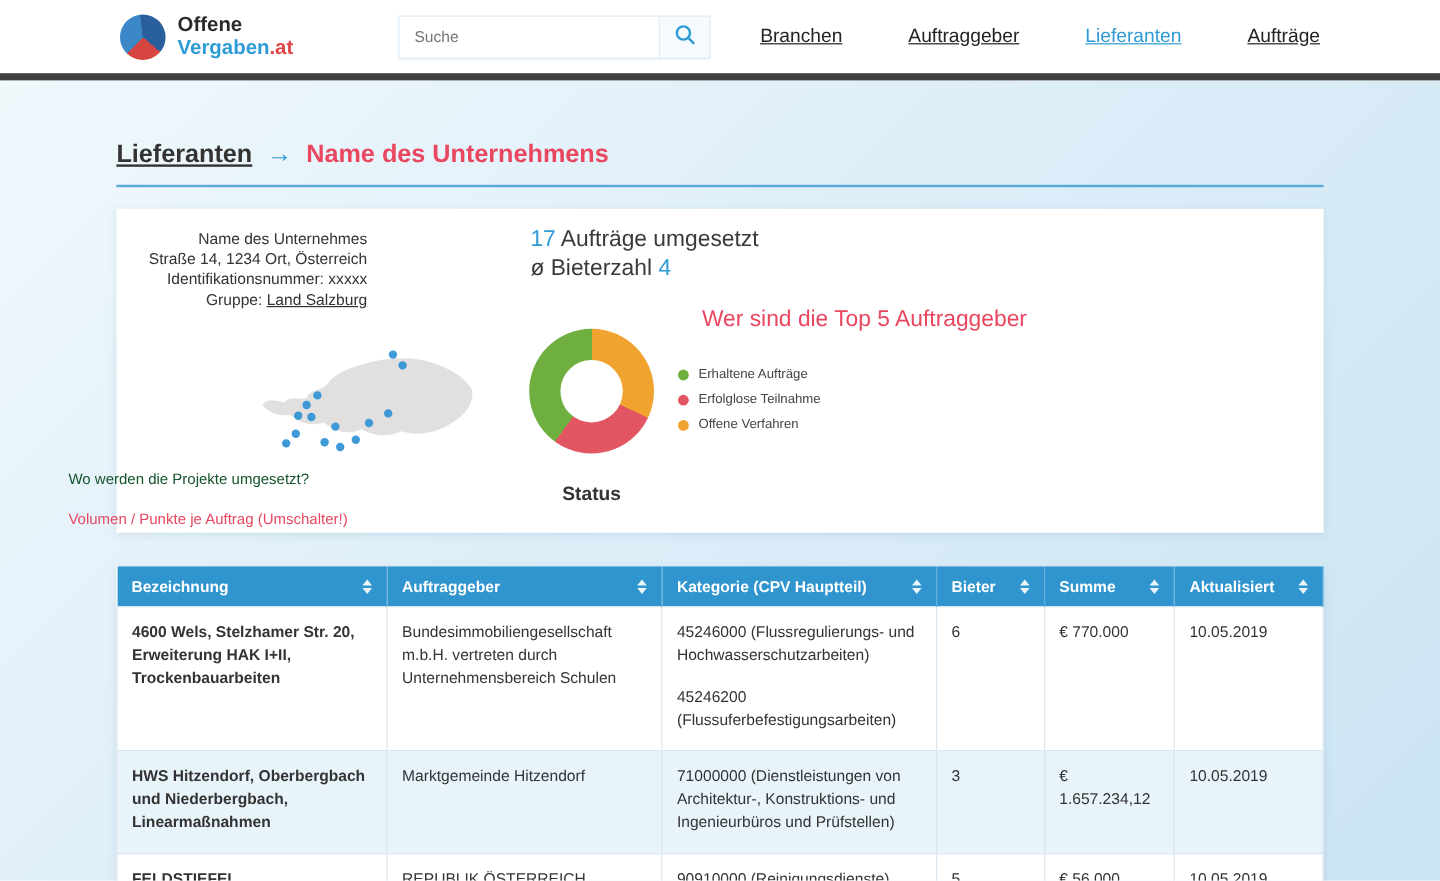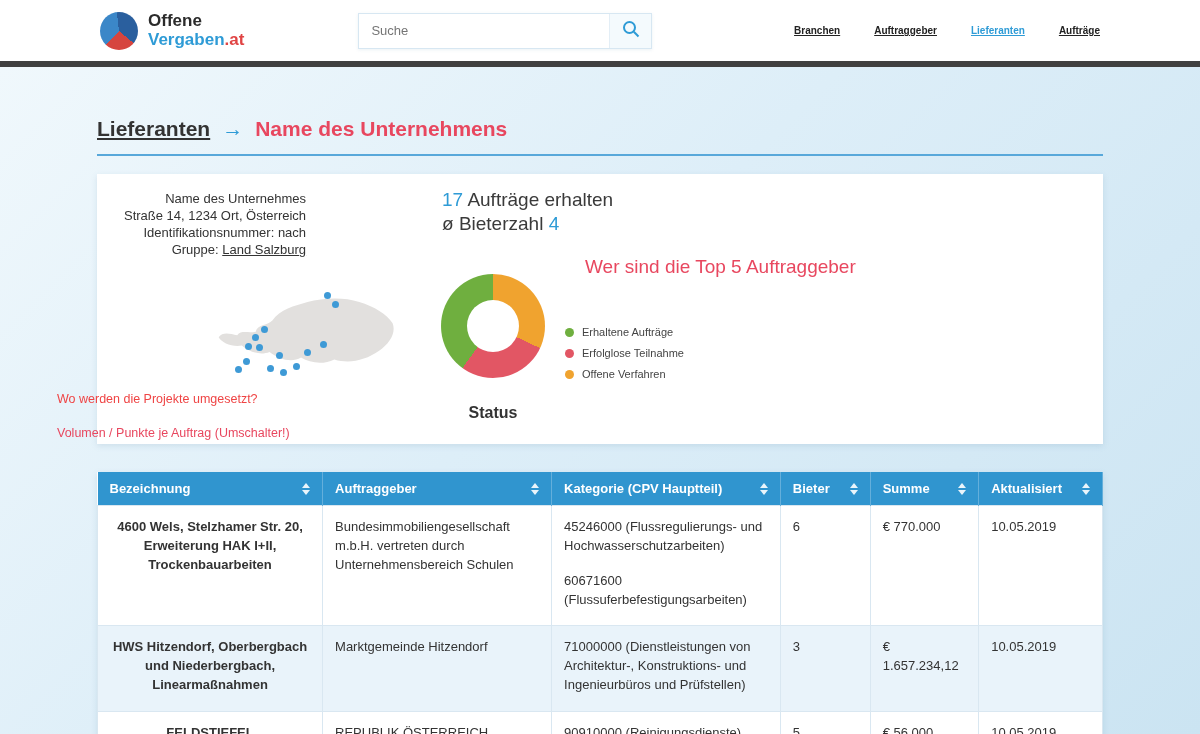--- a/index.html
+++ b/index.html
@@ -5,25 +5,25 @@
   * { margin:0; padding:0; box-sizing:border-box; }
   html,body { width:1200px; height:734px; overflow:hidden; font-family:"Liberation Sans", sans-serif; background:#fff; }
 
   
   .topbar { height:67px; background:#fff; display:flex; align-items:center; padding:0 100px; position:relative; z-index:2; border-bottom:6px solid #404040; }
   .logo { display:flex; align-items:center; gap:10px; cursor:pointer; }
   .logo-mark { width:38px; height:38px; border-radius:50%; background:conic-gradient(from 130deg, #d6453f 0 26%, #3b87c8 26% 62%, #2a5f9e 62% 100%); }
   .logo-text { font-size:17px; font-weight:bold; line-height:1.1; color:#2b2b2b; }
   .logo-text .blue { color:#2e9bd6; }
   .logo-text .red { color:#e04444; }
-  .search-wrap { display:flex; margin-left:114px; width:294px; height:36px; border:1px solid #d7e7f2; background:#fff; box-shadow:0 1px 3px rgba(120,160,190,.15); }
+  .search-wrap { display:flex; margin-left:88px; width:260px; height:36px; border:1px solid #d7e7f2; background:#fff; box-shadow:0 1px 3px rgba(120,160,190,.15); }
   .search-wrap input { flex:1; border:none; outline:none; padding:0 12px; font-size:13px; font-family:inherit; color:#555; }
   .search-btn { width:42px; display:flex; align-items:center; justify-content:center; background:#f4fafd; border:none; border-left:1px solid #e3eef6; cursor:pointer; }
   .nav { margin-left:auto; display:flex; gap:34px; }
-  .nav-link { font-size:10px; font-weight:bold; color:#222; text-decoration:underline; cursor:pointer; }
+  .nav-link { font-size:16px; font-weight:normal; color:#222; text-decoration:underline; cursor:pointer;margin-left:21px; }
   .nav-link.active { color:#2e9bd6; }
 
   
   .page-bg { height:667px; background:linear-gradient(135deg,#f0f8fc 0%,#ddeef8 45%,#cbe4f2 100%); padding-top:36px; overflow:hidden; }
   .content { width:1006px; margin:0 auto; position:relative; }
 
   .breadcrumb { margin-top:14px; font-size:21px; font-weight:bold; display:flex; align-items:center; gap:12px; }
   .breadcrumb .parent { color:#333; text-decoration:underline; cursor:pointer; }
   .breadcrumb .arrow { color:#2e9bd6; font-weight:normal; }
   .breadcrumb .current { color:#e8475f; }
@@ -32,54 +32,54 @@
   
   .card { margin-top:18px; background:#fff; height:270px; position:relative; box-shadow:0 2px 6px rgba(100,140,170,.18); }
   .company-info { position:absolute; left:27px; top:16px; font-size:13px; color:#333; line-height:17px;text-align:right; }
   .company-info .link { text-decoration:underline; cursor:pointer; }
 
   .austria-map { position:absolute; left:118px; top:82px; width:185px; height:155px; }
   .austria-map svg { position:absolute; inset:0; width:100%; height:100%; }
   .map-dot { position:absolute; width:7px; height:7px; border-radius:50%; background:#3e9ad6; cursor:pointer; }
 
   .annotation { position:absolute; font-size:12.5px; }
-  .q-blue { left:-40px; top:218px; color:#ef4444; }
+  .q-blue { left:-40px; top:218px; color:#14532d; }
   .q-red  { left:-40px; top:252px; color:#e8475f; }
   .top5   { left:488px; top:82px; color:#e8475f; font-size:19px; }
 
   .stats { position:absolute; left:345px; top:14px; font-size:19px; color:#3a3a3a; line-height:24px; }
   .stats .blue { color:#2e9bd6; }
   .stats .sum { color:#2e9bd6; font-weight:bold; font-size:20px; }
 
   .donut { position:absolute; left:344px; top:100px; width:104px; height:104px; border-radius:50%; cursor:pointer; }
   .donut-hole { position:absolute; left:26px; top:26px; width:52px; height:52px; border-radius:50%; background:#fff; }
   .status-label { position:absolute; left:344px; top:230px; width:104px; text-align:center; font-size:16px; color:#333; font-weight:bold; }
 
-  .legend { position:absolute; left:468px; top:132px;margin-top:20px; }
+  .legend { position:absolute; left:468px; top:132px; }
   .legend-item { display:flex; align-items:center; gap:8px; margin-bottom:9px; font-size:11px; color:#444; }
   .legend-dot { width:9px; height:9px; border-radius:50%; flex:0 0 auto; }
 
   .barchart { position:absolute; left:695px; top:16px; width:300px; }
   .bars { display:flex; align-items:flex-end; gap:20px; height:186px; padding-left:28px; }
   .bar-col { display:flex; flex-direction:column; align-items:center; justify-content:flex-end; gap:6px; height:100%; }
   .bar { width:16px; cursor:pointer; }
   .bar-label { font-size:10.5px; color:#555; }
   .bar-caption { margin-top:16px; text-align:center; font-size:11px; color:#444; padding-left:20px; }
 
   
   .orders-table { width:100%; border-collapse:collapse; margin-top:28px; background:#fff; font-size:13px; color:#333; box-shadow:0 2px 6px rgba(100,140,170,.18); }
   .orders-table th { background:#3095cf; color:#fff; text-align:left; padding:9px 12px; font-size:13px; font-weight:bold; border-right:1px solid rgba(255,255,255,.25); }
   .th-wrap { display:flex; align-items:center; justify-content:space-between; gap:20px; }
   .sort-icon { display:inline-flex; flex-direction:column; gap:2px; cursor:pointer; }
   .sort-icon i { width:0; height:0; border-left:4px solid transparent; border-right:4px solid transparent; }
   .sort-up { border-bottom:5px solid rgba(255,255,255,.9); }
   .sort-down { border-top:5px solid rgba(255,255,255,.9); }
   .orders-table td { padding:12px 12px 16px; vertical-align:top; border:1px solid #d9e7f1; line-height:1.45; background:#fff; }
   .orders-table tbody tr:nth-child(even) td { background:#e9f3fa; }
-  .orders-table td.bez { font-weight:bold;text-align:center; }
+  .orders-table td.bez { font-weight:bold; }
   .kat-entry + .kat-entry { margin-top:16px; }
 </style>
 </head>
 <body>
 
 <div class="topbar">
   <div class="logo">
     <div class="logo-mark"></div>
     <div class="logo-text">
       <div><span>Offene</span></div>
@@ -113,21 +113,21 @@
       <span class="arrow">→</span>
       <span class="current">Name des Unternehmens</span>
     </div>
     <div class="breadcrumb-rule"></div>
 
     <div class="card">
 
       <div class="company-info">
         <div>Name des Unternehmes</div>
         <div>Straße 14, 1234 Ort, Österreich</div>
-        <div>Identifikationsnummer: nach</div>
+        <div>Identifikationsnummer: xxxxx</div>
         <div>
           <span>Gruppe:</span>
           <span class="link">Land Salzburg</span>
         </div>
       </div>
 
       <div class="austria-map">
         <svg viewBox="0 0 200 120">
           <path fill="#e2e0de" d="M4,64 C8,58 16,60 24,62 C28,56 36,60 44,58 C46,50 56,52 62,46 C70,34 86,30 100,26 C116,22 138,20 156,26 C172,31 186,39 192,49 C196,59 189,71 177,79 C163,89 145,93 129,88 C117,94 103,92 93,86 C83,92 69,88 59,80 C49,84 37,80 29,73 C19,75 7,70 4,64 Z"></path>
         </svg>
@@ -145,21 +145,21 @@
           <div class="map-dot" style="left: 57%; top: 55%;"></div>
           <div class="map-dot" style="left: 35%; top: 73%;"></div>
           <div class="map-dot" style="left: 48%; top: 60%;"></div>
         </div>
 
       <div class="annotation q-blue">Wo werden die Projekte umgesetzt?</div>
       <div class="annotation q-red">Volumen / Punkte je Auftrag (Umschalter!)</div>
       <div class="annotation top5">Wer sind die Top 5 Auftraggeber</div>
 
       <div class="stats">
-        <div><span class="blue">17</span> <span>Aufträge erhalten</span></div>
+        <div><span class="blue">17</span> <span>Aufträge umgesetzt</span></div>
         <div><span>ø Bieterzahl</span> <span class="blue">4</span></div>
       </div>
 
       <div class="donut" style="background: conic-gradient(rgb(240, 163, 47) 0%, rgb(240, 163, 47) 32%, rgb(226, 86, 100) 32%, rgb(226, 86, 100) 60%, rgb(111, 175, 63) 60%, rgb(111, 175, 63) 100%);">
         <div class="donut-hole"></div>
       </div>
       <div class="status-label">Status</div>
 
       <div class="legend">
           <div class="legend-item">
@@ -247,21 +247,21 @@
               </div>
             </th>
           </tr>
         </thead>
       <tbody>
           <tr>
             <td class="bez">4600 Wels, Stelzhamer Str. 20, Erweiterung HAK I+II, Trockenbauarbeiten</td>
             <td>Bundesimmobiliengesellschaft m.b.H. vertreten durch Unternehmensbereich Schulen</td>
             <td>
               <div class="kat-entry">45246000 (Flussregulierungs- und Hochwasserschutzarbeiten)</div>
-              <div class="kat-entry">60671600 (Flussuferbefestigungsarbeiten)</div>
+              <div class="kat-entry">45246200 (Flussuferbefestigungsarbeiten)</div>
             </td>
             <td>6</td>
             <td>€ 770.000</td>
             <td>10.05.2019</td>
           </tr>
           <tr>
             <td class="bez">HWS Hitzendorf, Oberbergbach und Niederbergbach, Linearmaßnahmen</td>
             <td>Marktgemeinde Hitzendorf</td>
             <td>
               <div class="kat-entry">71000000 (Dienstleistungen von Architektur-, Konstruktions- und Ingenieurbüros und Prüfstellen)</div>

